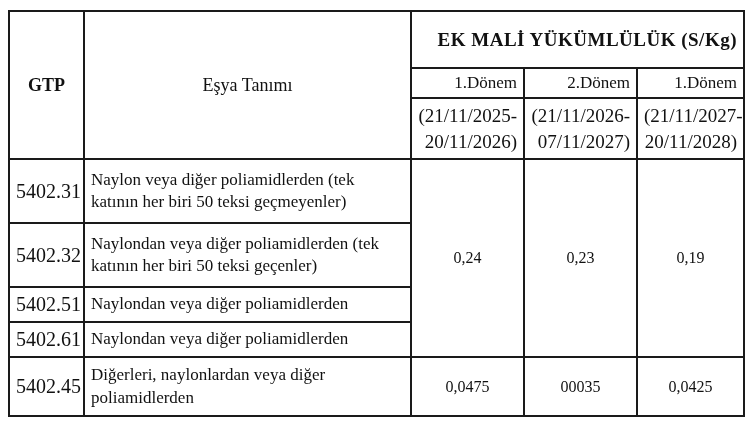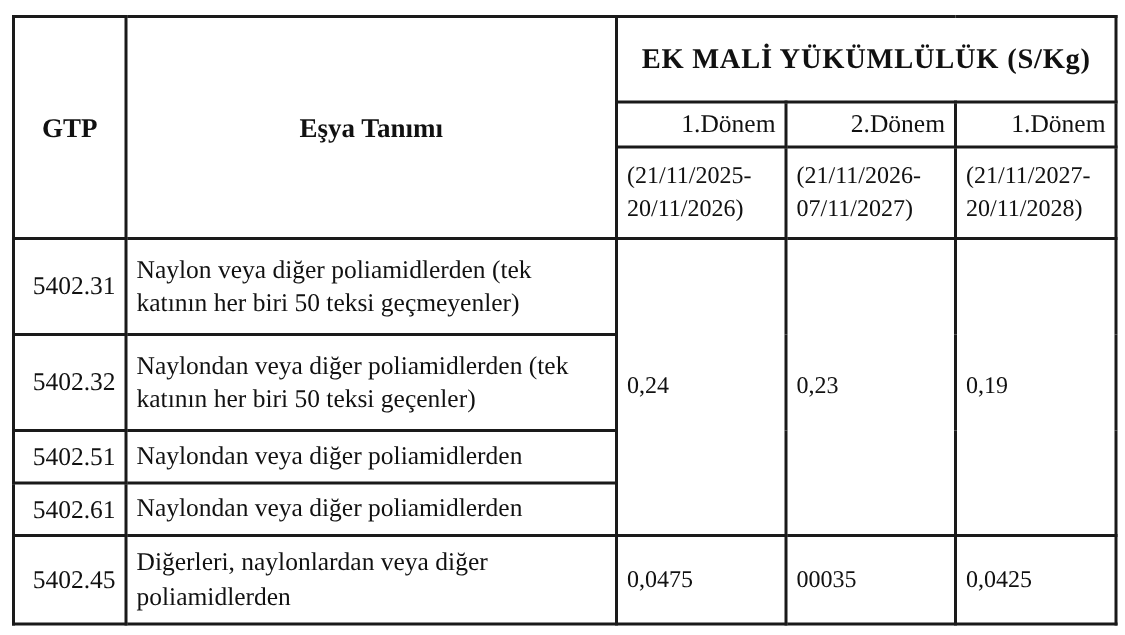--- a/index.html
+++ b/index.html
@@ -26,60 +26,61 @@
   }
   table.tariff td, table.tariff th {
     border: 2px solid #1a1a1a;
     padding: 2px 6px;
     vertical-align: middle;
     background: #ffffff;
   }
   th.main-head {
     font-size: 19px;
     font-weight: bold;
-    text-align: center;
+    text-align: right;
     letter-spacing: 0.5px;
     height: 51px;
   }
   th.gtp-head {
     font-size: 18px;
     font-weight: bold;
     text-align: center;
   }
   th.esya-head {
     font-size: 18px;
-    font-weight: bold;
+    font-weight: normal;
     text-align: center;
   }
   td.period-head {
     font-size: 17px;
     font-weight: normal;
     text-align: right;
     height: 24px;
   }
   td.period-range {
-    font-size: 16px;
+    font-size: 19px;
     font-weight: normal;
-    text-align: left;
+    text-align: right;
     height: 55px;
     line-height: 1.35;
     padding: 2px 1px;
   }
   td.gtp-cell {
-    font-size: 17px;
+    font-size: 20px;
     text-align: right;
   }
   td.desc-cell {
     font-size: 17px;
     text-align: left;
     line-height: 1.3;
     padding: 3px 8px;
   }
   td.value-cell {
     font-size: 16px;
+    text-align: center;
   }
   tr.row-tall   { height: 64px; }
   tr.row-short  { height: 35px; }
   tr.row-last   { height: 59px; padding-left: 48px; }
 </style>
 </head>
 <body>
 
 <table class="tariff">
   <colgroup>

